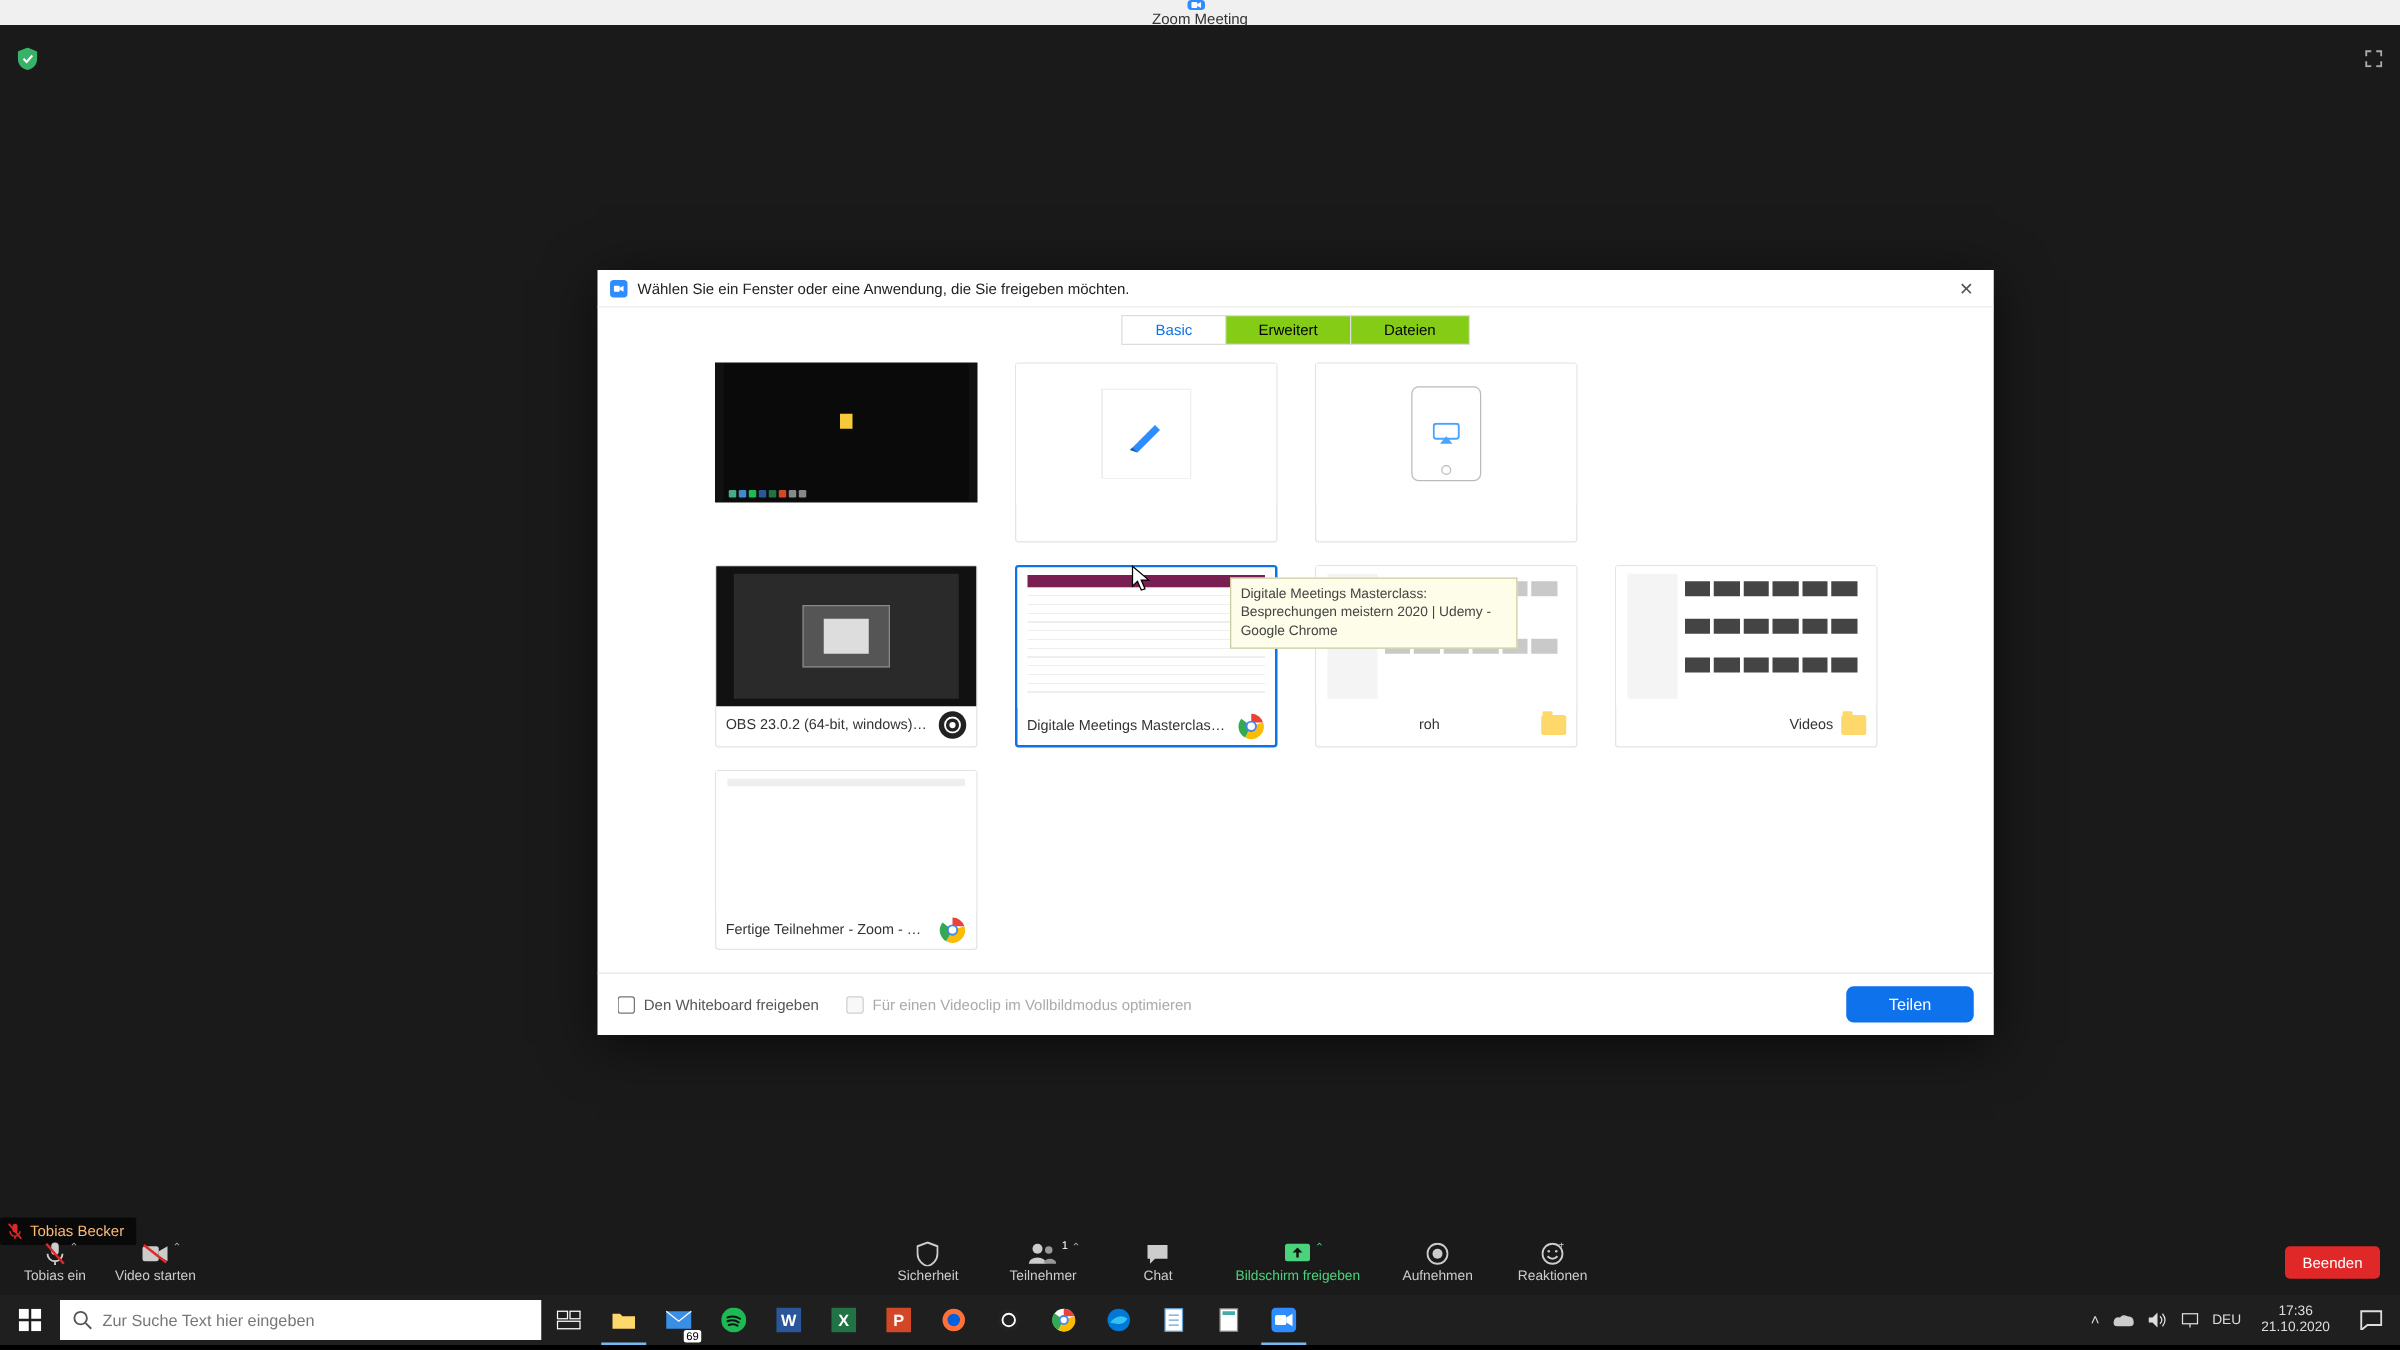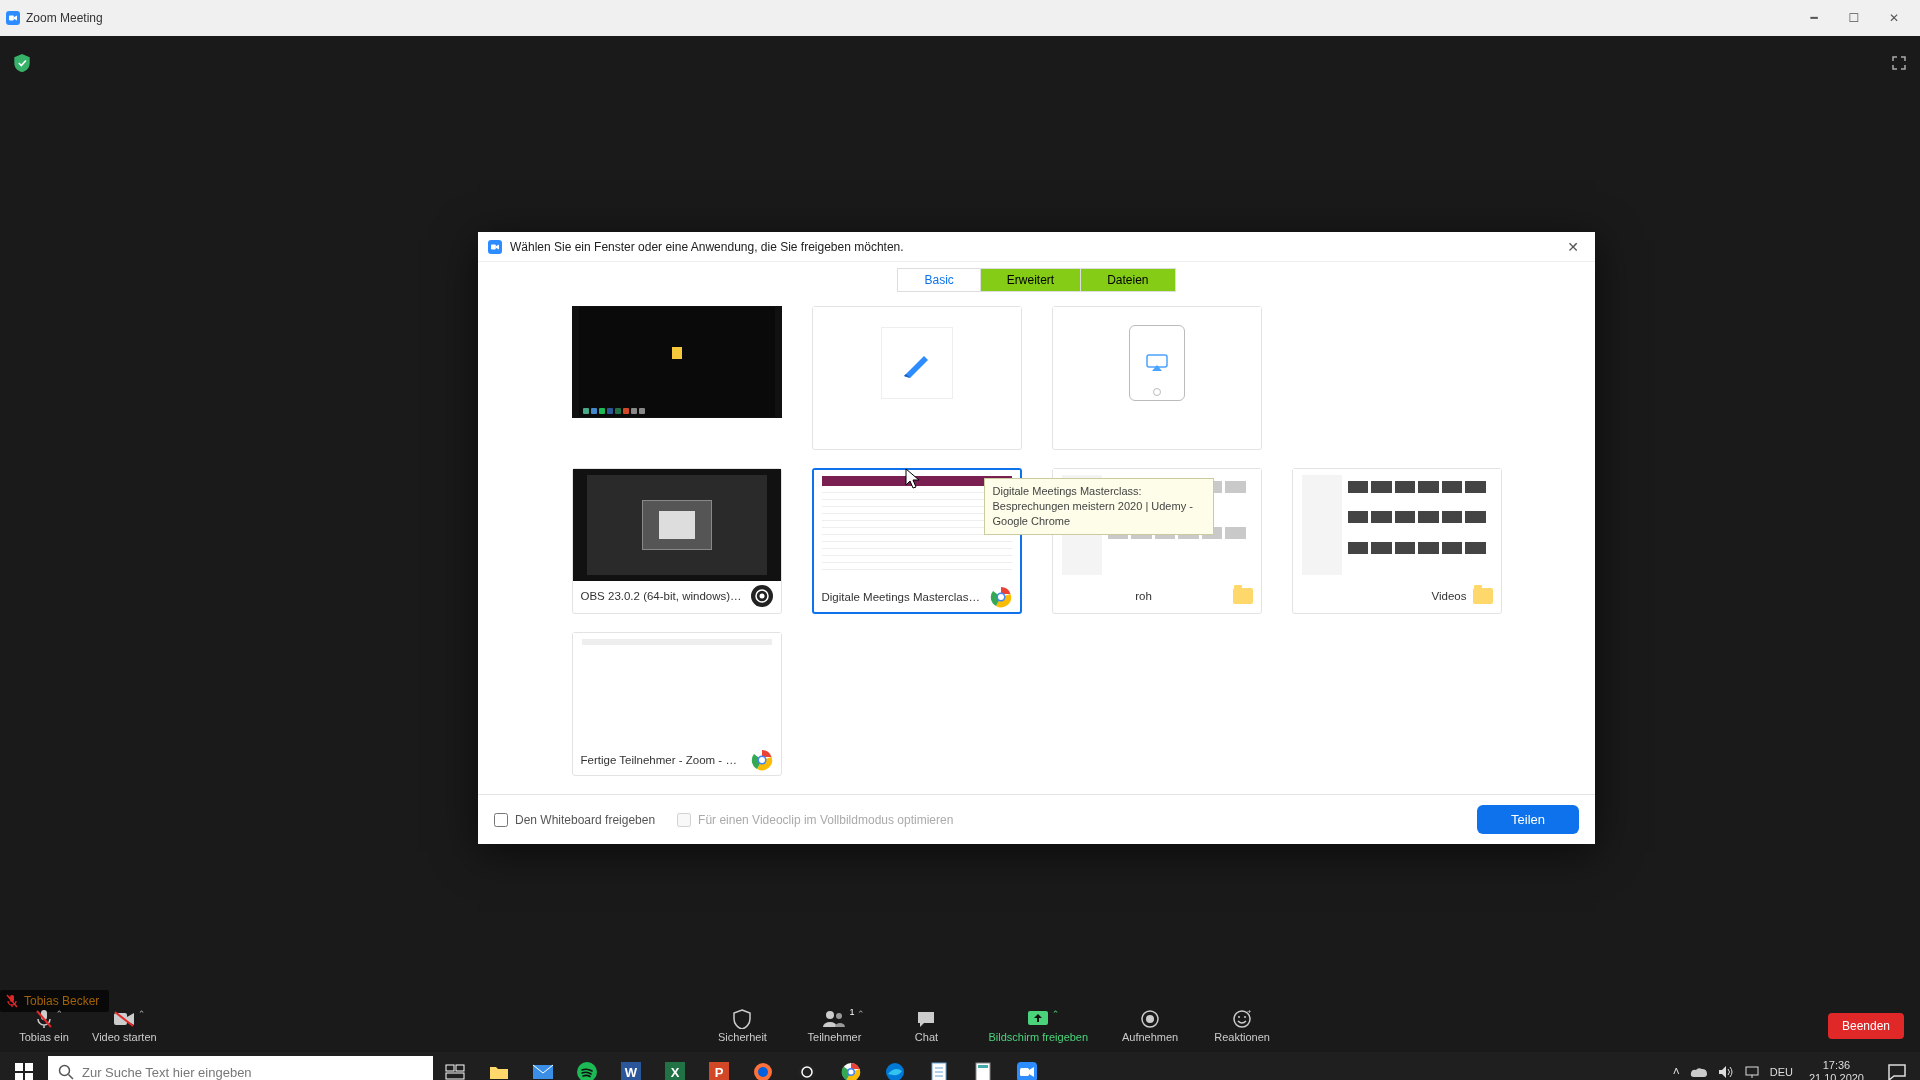--- a/index.html
+++ b/index.html
@@ -1,31 +1,31 @@
 <!DOCTYPE html>
 <html><head>
 <meta charset="utf-8">
 <style>
 * { margin: 0; padding: 0; box-sizing: border-box; font-family: -apple-system, "Segoe UI", Arial, sans-serif; }
 html, body { width: 1920px; height: 1080px; overflow: hidden; background: #000; }
 
 
-.titlebar { height: 36px; background: #f0f0f0; display: flex; align-items: center; padding: 0 6px; font-size: 12px; color: #333; }
+.titlebar { height: 20px; background: #f0f0f0; display: flex; align-items: center; padding: 0 6px; font-size: 12px; color: #333; flex-direction: column; }
 .titlebar .app-icon { width: 14px; height: 14px; background: #2d8cff; border-radius: 3px; margin-right: 6px; display: flex; align-items: center; justify-content: center; }
 .titlebar .app-icon svg { width: 8px; height: 8px; }
 .titlebar .spacer { flex: 1; }
 .titlebar .win-btn { width: 40px; height: 24px; display: flex; align-items: center; justify-content: center; color: #555; }
 
 
 .meeting { position: relative; height: calc(1080px - 24px - 40px); background: #1a1a1a; }
 .shield-badge { position: absolute; top: 18px; left: 14px; width: 16px; height: 18px; }
 .expand-icon { position: absolute; top: 20px; right: 14px; color: #aaa; }
 
 
-.participant-tag { position: absolute; left: 0; bottom: 40px; background: rgba(0,0,0,.65); color: #a16207; font-size: 12px; padding: 4px 10px 4px 6px; display: flex; align-items: center; gap: 6px; border-radius: 2px; }
+.participant-tag { position: absolute; left: 0; bottom: 40px; background: rgba(0,0,0,.65); color: #fdba74; font-size: 12px; padding: 4px 10px 4px 6px; display: flex; align-items: center; gap: 6px; border-radius: 2px; }
 .participant-tag .mic-off { color: #e02828; }
 
 
 .zoom-controls { position: absolute; left: 0; right: 0; bottom: 0; height: 52px; display: flex; align-items: center; color: #ccc; font-size: 11px; }
 .zc-group-left { display: flex; gap: 18px; padding-left: 14px; }
 .zc-item { display: flex; flex-direction: column; align-items: center; justify-content: center; gap: 2px; min-width: 60px; cursor: pointer; }
 .zc-item .ic { height: 20px; display: flex; align-items: center; justify-content: center; position: relative; }
 .zc-item.green { color: #4bd37b; }
 .zc-center { flex: 1; display: flex; justify-content: center; gap: 32px; }
 .zc-caret { position: absolute; top: 0px; right: -10px; font-size: 9px; color: #aaa; }

